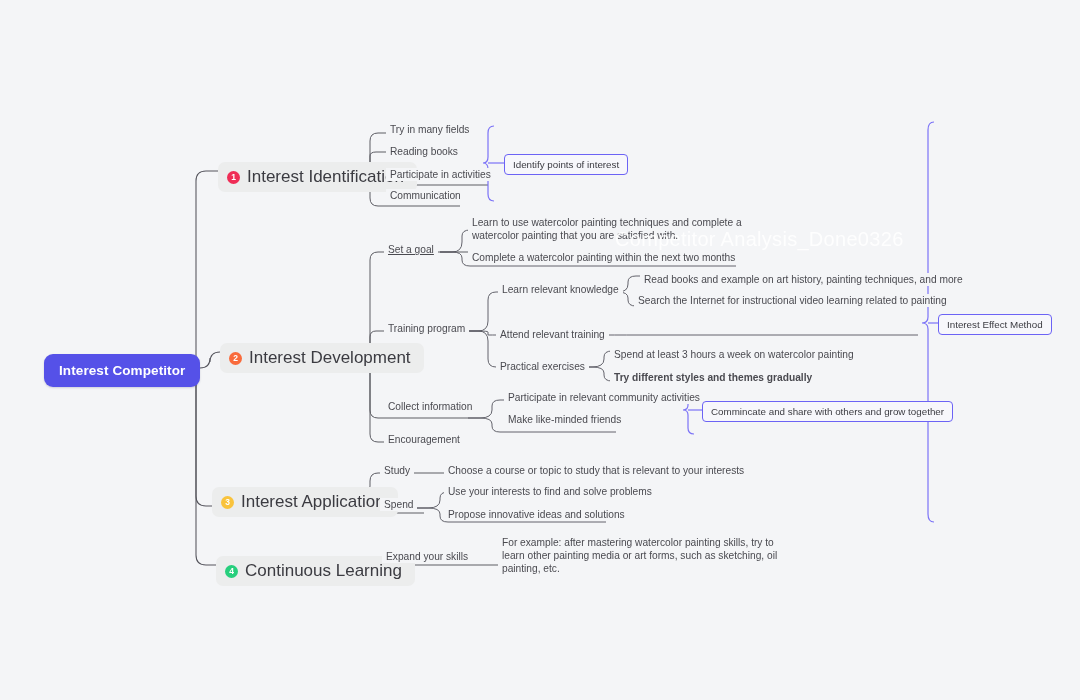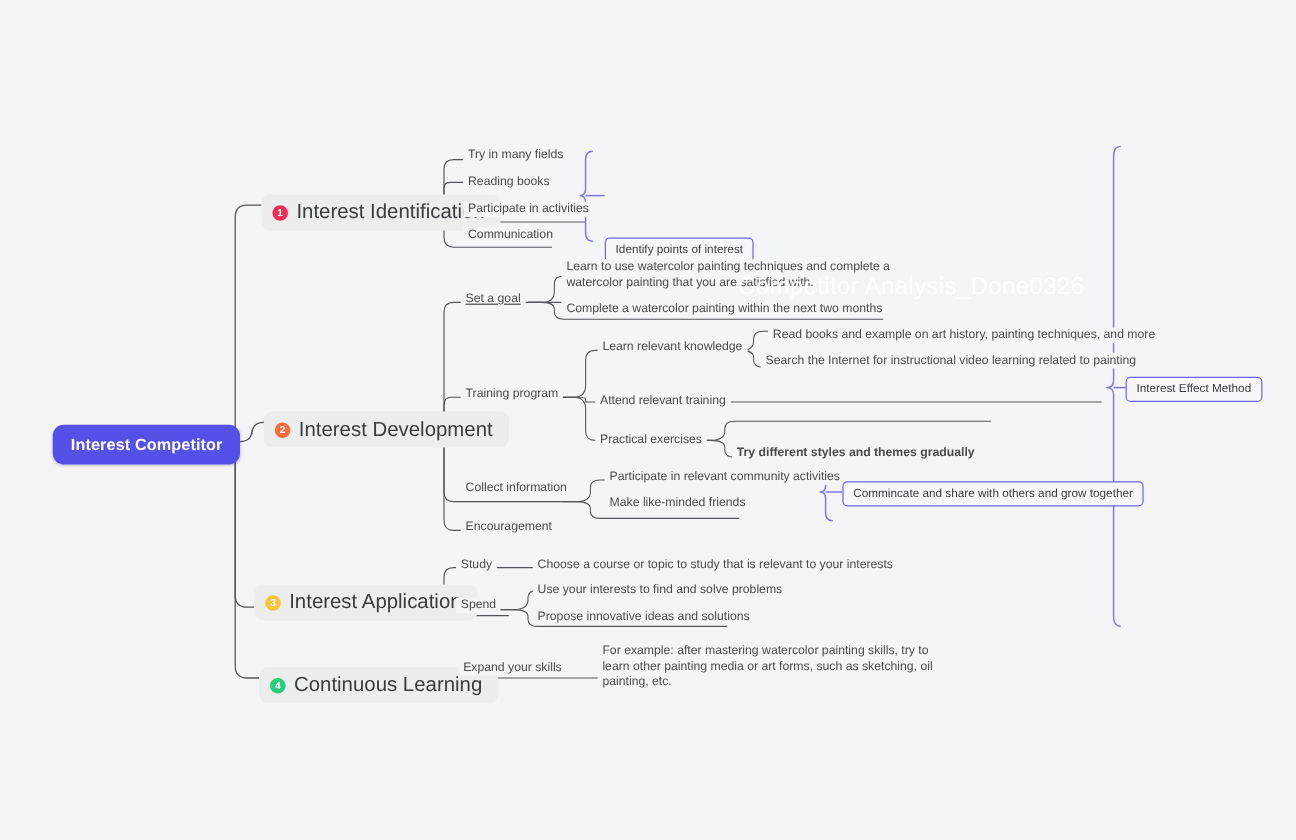--- a/index.html
+++ b/index.html
@@ -193,37 +193,38 @@
   <div class="node pill" style="left:216px; top:556px;">
     <span class="badge" style="background:#27cf7d;">4</span>
     <span class="label">Continuous Learning</span>
   </div>
 
   <div class="topic" style="left:386px; top:123px;">Try in many fields</div>
   <div class="topic" style="left:386px; top:145px;">Reading books</div>
   <div class="topic" style="left:386px; top:168px;">Participate in activities</div>
   <div class="topic" style="left:386px; top:189px;">Communication</div>
 
-  <div class="summary" style="left:504px; top:154px;margin-top:44px;">Identify points of interest</div>
+  <div class="summary" style="left:504px; top:154px;">Identify points of interest</div>
 
   <div class="topic" style="left:384px; top:243px;text-decoration:underline;">Set a goal</div>
   <div class="topic" style="left:384px; top:322px;">Training program</div>
   <div class="topic" style="left:384px; top:400px;">Collect information</div>
   <div class="topic" style="left:384px; top:433px;">Encouragement</div>
 
   <div class="topic wrap" style="left:468px; top:216px; width:280px;">Learn to use watercolor painting techniques and complete a watercolor painting that you are satisfied with.</div>
   <div class="topic" style="left:468px; top:251px;">Complete a watercolor painting within the next two months</div>
 
   <div class="topic" style="left:498px; top:283px;">Learn relevant knowledge</div>
   <div class="topic" style="left:640px; top:273px;">Read books and example on art history, painting techniques, and more</div>
   <div class="topic" style="left:634px; top:294px;">Search the Internet for instructional video learning related to painting</div>
 
   <div class="topic" style="left:496px; top:328px;">Attend relevant training</div>
 
   <div class="topic" style="left:496px; top:360px;">Practical exercises</div>
+  <div class="topic" style="left:610px; top:348px;">Spend at least 3 hours a week on watercolor painting</div>
   <div class="topic" style="left:610px; top:371px;font-weight:bold;">Try different styles and themes gradually</div>
 
   <div class="topic" style="left:504px; top:391px;">Participate in relevant community activities</div>
   <div class="topic" style="left:504px; top:413px;">Make like-minded friends</div>
 
   <div class="summary" style="left:702px; top:401px;">Commincate and share with others and grow together</div>
 
   <div class="topic" style="left:380px; top:464px;">Study</div>
   <div class="topic" style="left:380px; top:498px;">Spend</div>
   <div class="topic" style="left:444px; top:464px;">Choose a course or topic to study that is relevant to your interests</div>

